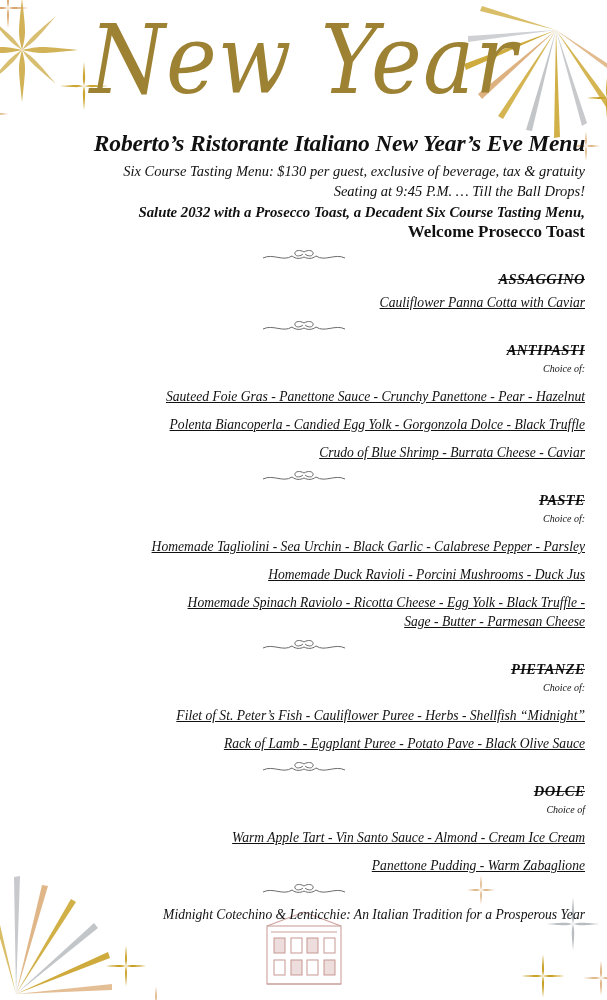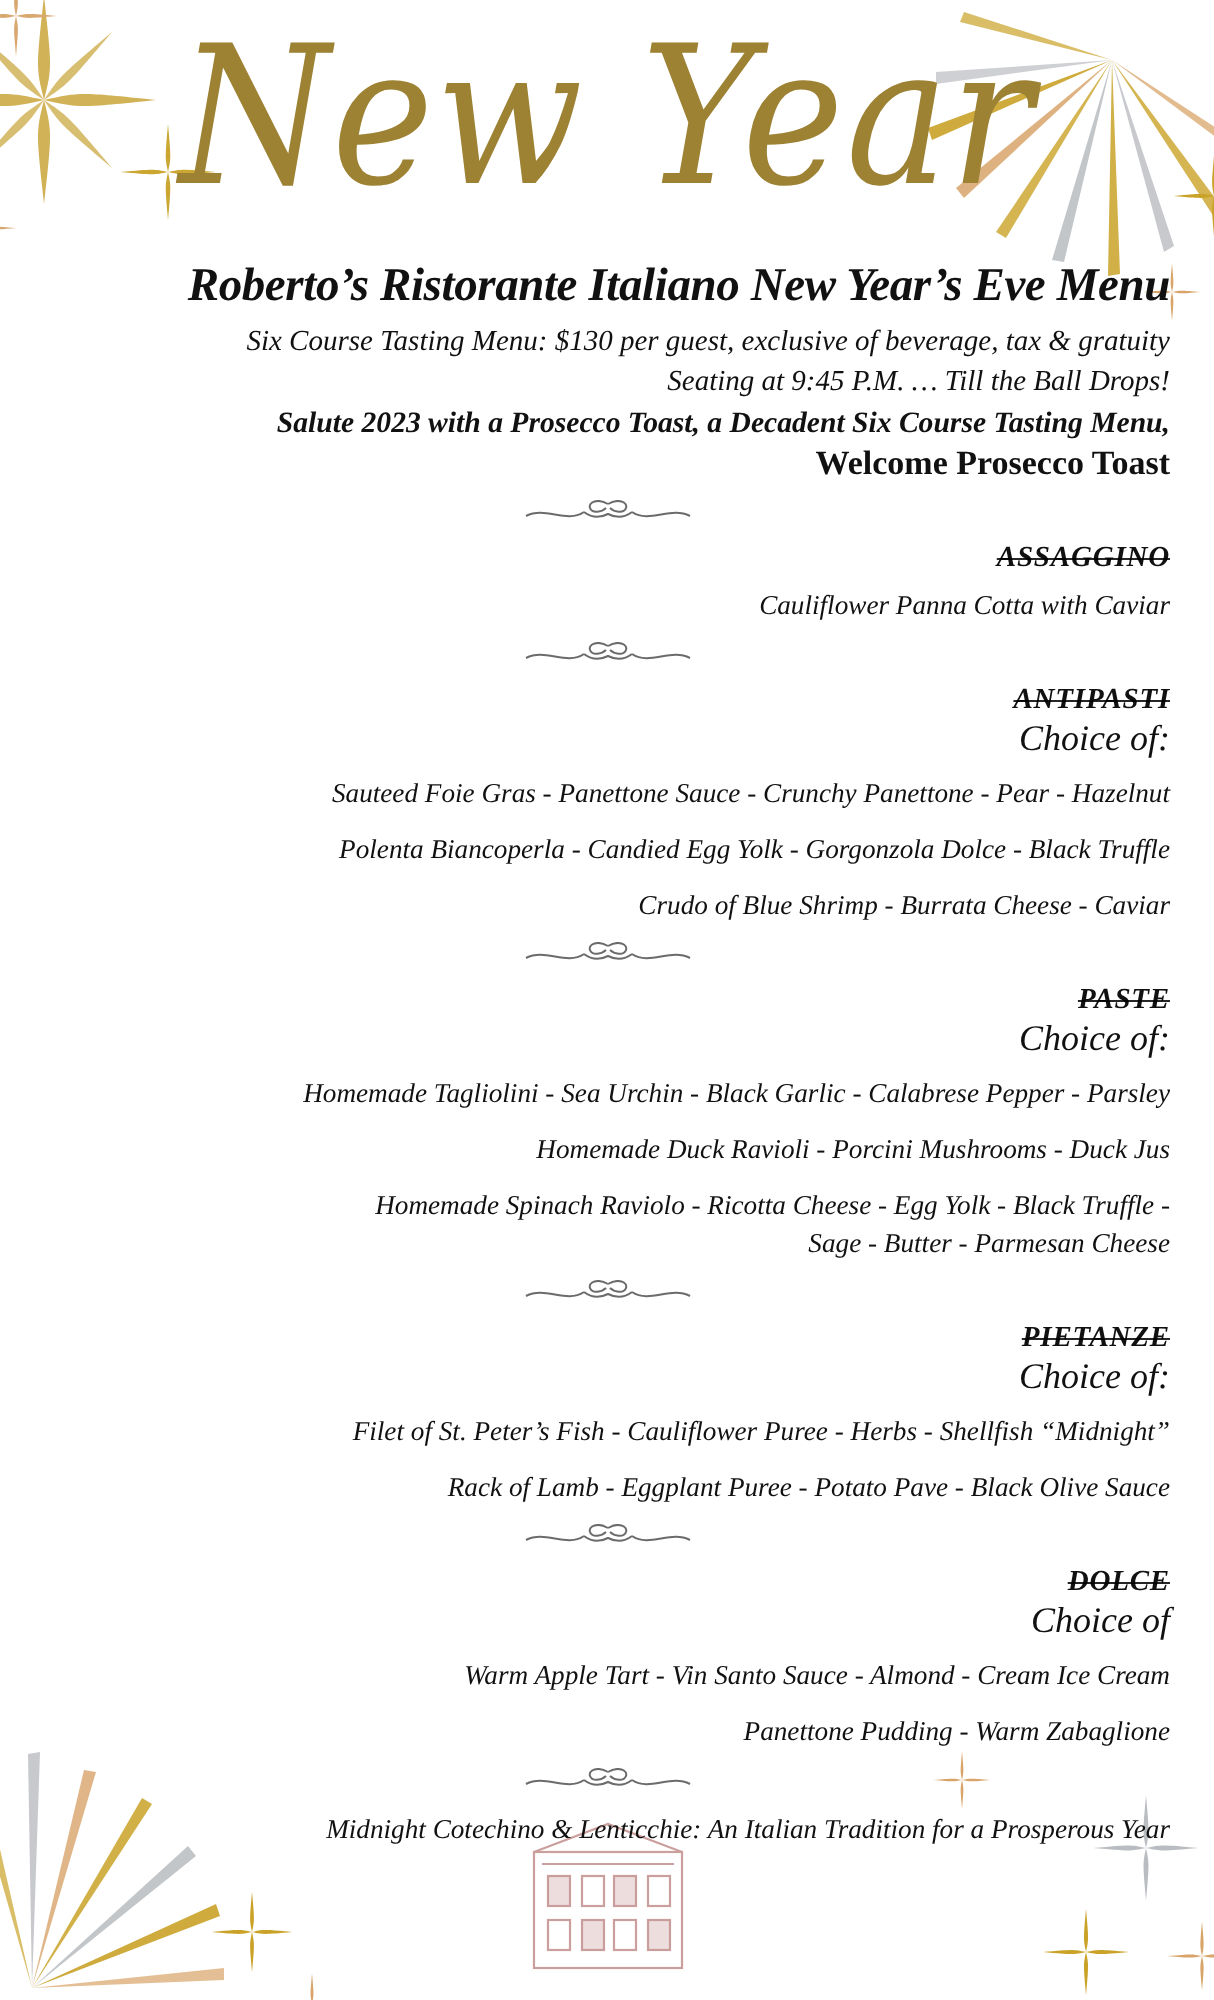--- a/index.html
+++ b/index.html
@@ -110,29 +110,30 @@
     letter-spacing: 0.4px;
     margin: 0 0 1px;
     position: relative;
     display: inline-block;
     text-decoration: line-through;
     text-decoration-color: rgba(0,0,0,0.85);
     text-decoration-thickness: 1px;
   }
   .course-choice {
     font-style: italic;
-    font-size: 18px;
+    font-size: 10px;
     line-height: 18px;
     margin: 0 0 4px;
   }
   .dish {
     font-style: italic;
     font-size: 13.6px;
     line-height: 19px;
     margin: 9px 0 0;
+    text-decoration: underline;
   }
   .dish .l2 { display: block; }
   .dish.first { margin-top: 4px; }
   .tradition {
     font-style: italic;
     font-size: 13.6px;
     line-height: 19px;
     margin: 8px 0 0;
   }
 
@@ -276,21 +277,21 @@
 <div class="header-script">
   <span class="script-text">New Year</span>
 </div>
 
 <div class="menu">
 
   <div class="menu-title">Roberto’s Ristorante Italiano New Year’s Eve Menu</div>
   <div class="menu-price">Six Course Tasting Menu: $130 per guest, exclusive of beverage, tax &amp; gratuity</div>
   <div class="menu-seating">Seating at 9:45 P.M. … Till the Ball Drops!</div>
   <div class="menu-salute">
-    <span>Salute 2023 with a Prosecco Toast, a Decadent Six Course Tasting Menu,</span>
+    <span>Salute 2032 with a Prosecco Toast, a Decadent Six Course Tasting Menu,</span>
   </div>
   <div class="menu-welcome">Welcome Prosecco Toast</div>
 
   
   <div class="divider">
     <svg width="86" height="13" viewBox="0 0 86 13">
       <g stroke="#6b6b6b" fill="none" stroke-width="1">
         <path d="M43 2 C38 -1 33 1 34 4 C35 7 40 6 42 4"></path>
         <path d="M43 2 C48 -1 53 1 52 4 C51 7 46 6 44 4"></path>
         <path d="M2 8 C12 3 22 12 31 6"></path>

